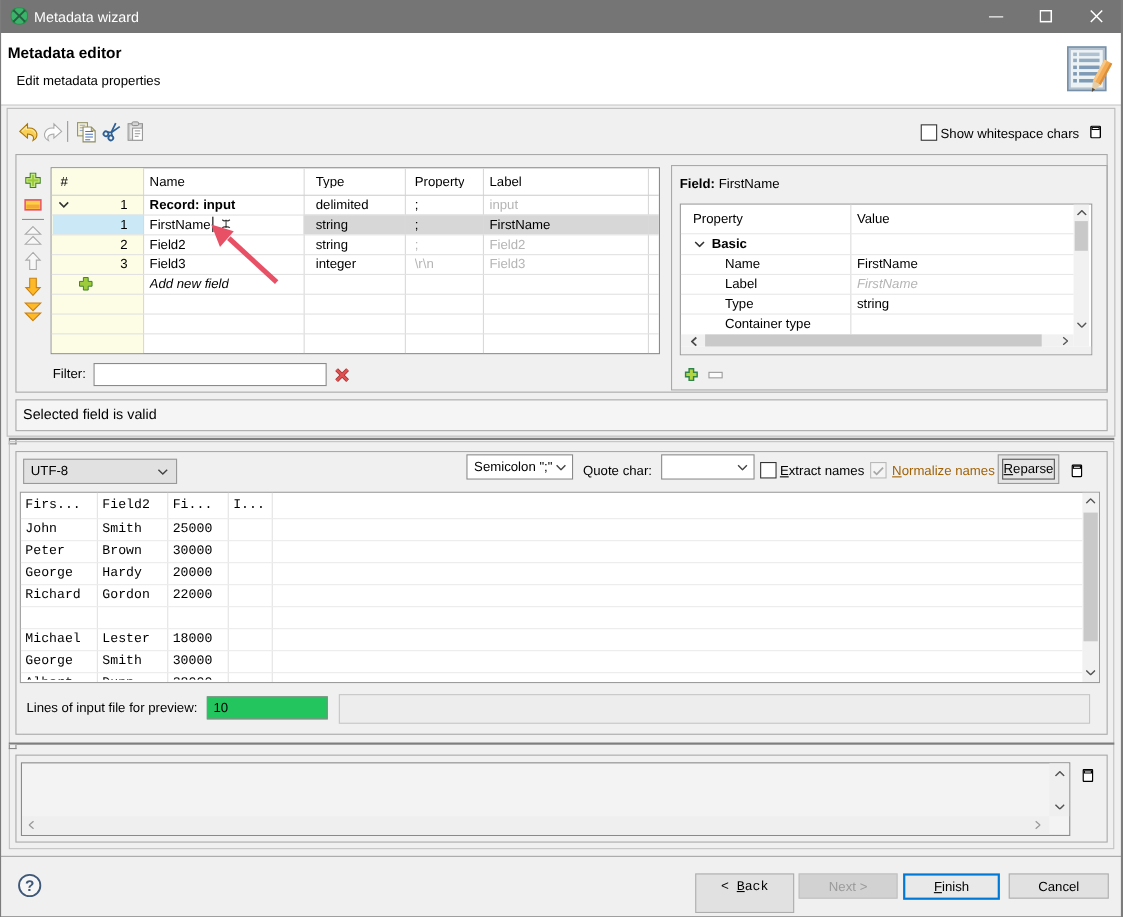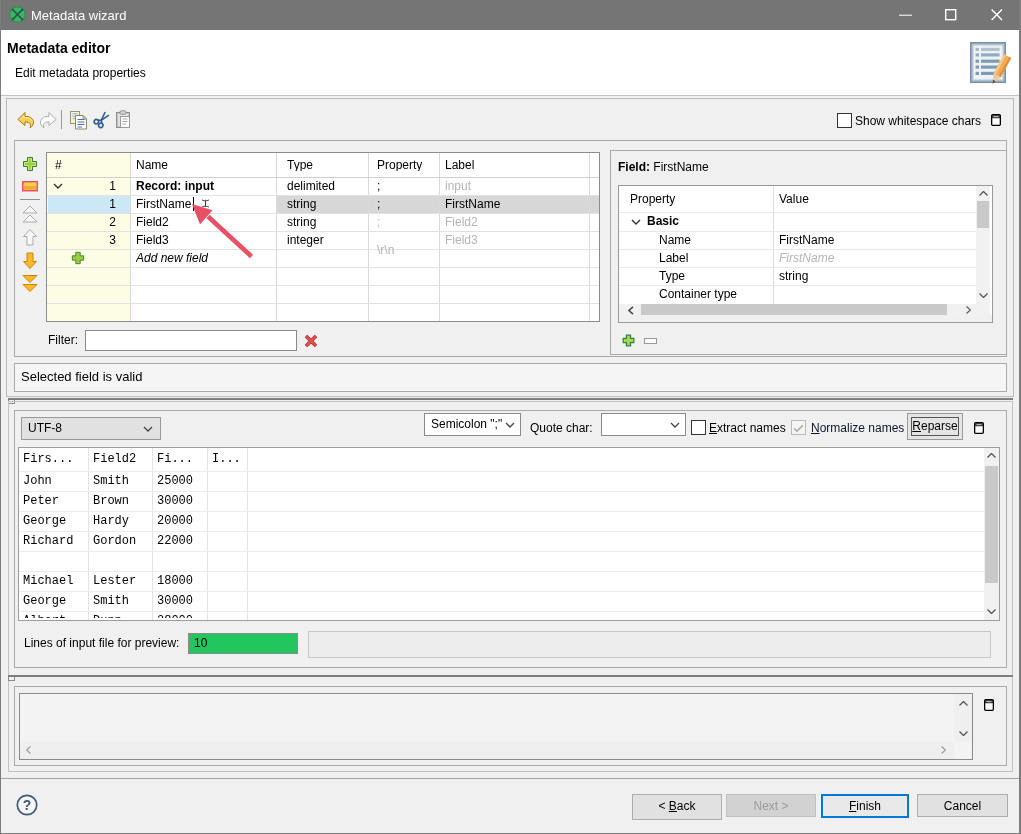--- a/index.html
+++ b/index.html
@@ -226,21 +226,21 @@
     <div class="mt-cell" style="left:0;width:69px;text-align:right;">2</div>
     <div class="mt-cell" style="left:89px;">Field2</div>
     <div class="mt-cell" style="left:240px;">string</div>
     <div class="mt-cell gray" style="left:330px;">;</div>
     <div class="mt-cell gray" style="left:398px;">Field2</div>
   </div>
   <div class="mt-row" style="top:78px;">
     <div class="mt-cell" style="left:0;width:69px;text-align:right;">3</div>
     <div class="mt-cell" style="left:89px;">Field3</div>
     <div class="mt-cell" style="left:240px;">integer</div>
-    <div class="mt-cell gray" style="left:330px;margin-top:10px;">\r\n</div>
+    <div class="mt-cell gray" style="left:330px;">\r\n</div>
     <div class="mt-cell gray" style="left:398px;">Field3</div>
   </div>
   <div class="mt-row" style="top:96px;">
     <svg class="abs" style="left:24px;top:2px;" width="14" height="14" viewBox="0 0 16 16">
       <path d="M5.5 1.5 h5 v4 h4 v5 h-4 v4 h-5 v-4 h-4 v-5 h4 z" fill="#9ccb3b" stroke="#3c7d28" stroke-width="1"></path>
     </svg>
     <div class="mt-cell" style="left:89px;font-style:italic;">Add new field</div>
   </div>
 </div>
 <div class="txt" style="left:48px;top:333px;">Filter:</div>
@@ -318,21 +318,21 @@
 <div class="combo" style="left:601px;top:413px;width:85px;height:23px;"></div>
 <svg class="abs" style="left:670px;top:422px;" width="10" height="6" viewBox="0 0 10 6">
     <path d="M1 1 L5 5 L9 1" fill="none" stroke="#444" stroke-width="1.3"></path>
   </svg>
 <div class="cb" style="left:691px;top:420px;width:15px;height:15px;"></div>
 <div class="txt" style="left:709px;top:421px;"><u>E</u>xtract names</div>
 <div class="cb" style="left:791px;top:420px;width:15px;height:15px;border-color:#b9b9b9;background:#f4f4f4;"></div>
 <svg class="abs" style="left:793px;top:424px;" width="11" height="9" viewBox="0 0 11 9">
     <path d="M1.2 4.5 L4 7.2 L9.8 1.2" fill="none" stroke="#a8a8a8" stroke-width="1.6"></path>
   </svg>
-<div class="txt" style="left:811px;top:421px;color:#0f172a;"><u>N</u>ormalize names</div>
+<div class="txt" style="left:811px;top:421px;color:#a16207;"><u>N</u>ormalize names</div>
 <div class="btn" style="left:907px;top:413px;width:56px;height:27px;background:#e5e5e5;border-color:#9a9a9a;line-height:25px;"><u>R</u>eparse</div>
 <div class="abs" style="left:911px;top:417px;width:48px;height:19px;border:1px solid #555;"></div>
 <svg class="abs" style="left:974px;top:422px;" width="10" height="12" viewBox="0 0 10 12">
   <rect x="0.65" y="0.65" width="8.7" height="10.7" rx="1" fill="#ffffff" stroke="#000" stroke-width="1.3"></rect>
   <rect x="1.3" y="1.3" width="7.4" height="2.9" fill="#000"></rect>
   <rect x="2.3" y="2.3" width="5.4" height="1" fill="#ffffff"></rect>
 </svg>
 <div id="dtable">
   <div class="dt-vline" style="left:69px;"></div>
   <div class="dt-vline" style="left:133px;"></div>
@@ -417,21 +417,21 @@
 </div>
 <svg class="abs" style="left:984px;top:699px;" width="10" height="12" viewBox="0 0 10 12">
   <rect x="0.65" y="0.65" width="8.7" height="10.7" rx="1" fill="#ffffff" stroke="#000" stroke-width="1.3"></rect>
   <rect x="1.3" y="1.3" width="7.4" height="2.9" fill="#000"></rect>
   <rect x="2.3" y="2.3" width="5.4" height="1" fill="#ffffff"></rect>
 </svg>
 <svg class="abs" style="left:16px;top:794px;" width="22" height="22" viewBox="0 0 22 22">
   <circle cx="11" cy="11" r="9.7" fill="#f6f6f6" stroke="#3e5878" stroke-width="1.7"></circle>
   <text x="11" y="16" font-family="Liberation Sans" font-size="14" font-weight="bold" fill="#3e5878" text-anchor="middle">?</text>
 </svg>
-<div class="btn" style="left:632px;top:794px;width:90px;height:26px;">&lt; <u>B</u>ack</div>
+<div class="btn" style="left:632px;top:794px;width:90px;height:36px;font-family:Liberation Mono, monospace;">&lt; <u>B</u>ack</div>
 <div class="btn" style="left:726px;top:794px;width:90px;height:23px;background:#d2d2d2;border-color:#c0c0c0;color:#9b9b9b;">Next &gt;</div>
 <div class="btn" style="left:821px;top:794px;width:88px;height:24px;background:#e9e9e9;border:2px solid #0078d7;line-height:20px;"><u>F</u>inish</div>
 <div class="btn" style="left:917px;top:794px;width:91px;height:23px;">Cancel</div>
 <svg class="abs" style="left:180px;top:195px;" width="90" height="80" viewBox="0 0 90 80">
   <path d="M12 9 L32.5 15.2 L20 29.5 Z" fill="#e85066"></path>
   <line x1="28" y1="21.5" x2="71.5" y2="61.5" stroke="#e85066" stroke-width="4.6"></line>
 </svg>
 <div id="edgeL"></div>
 <div id="edgeR"></div>
 <div id="edgeB"></div>

